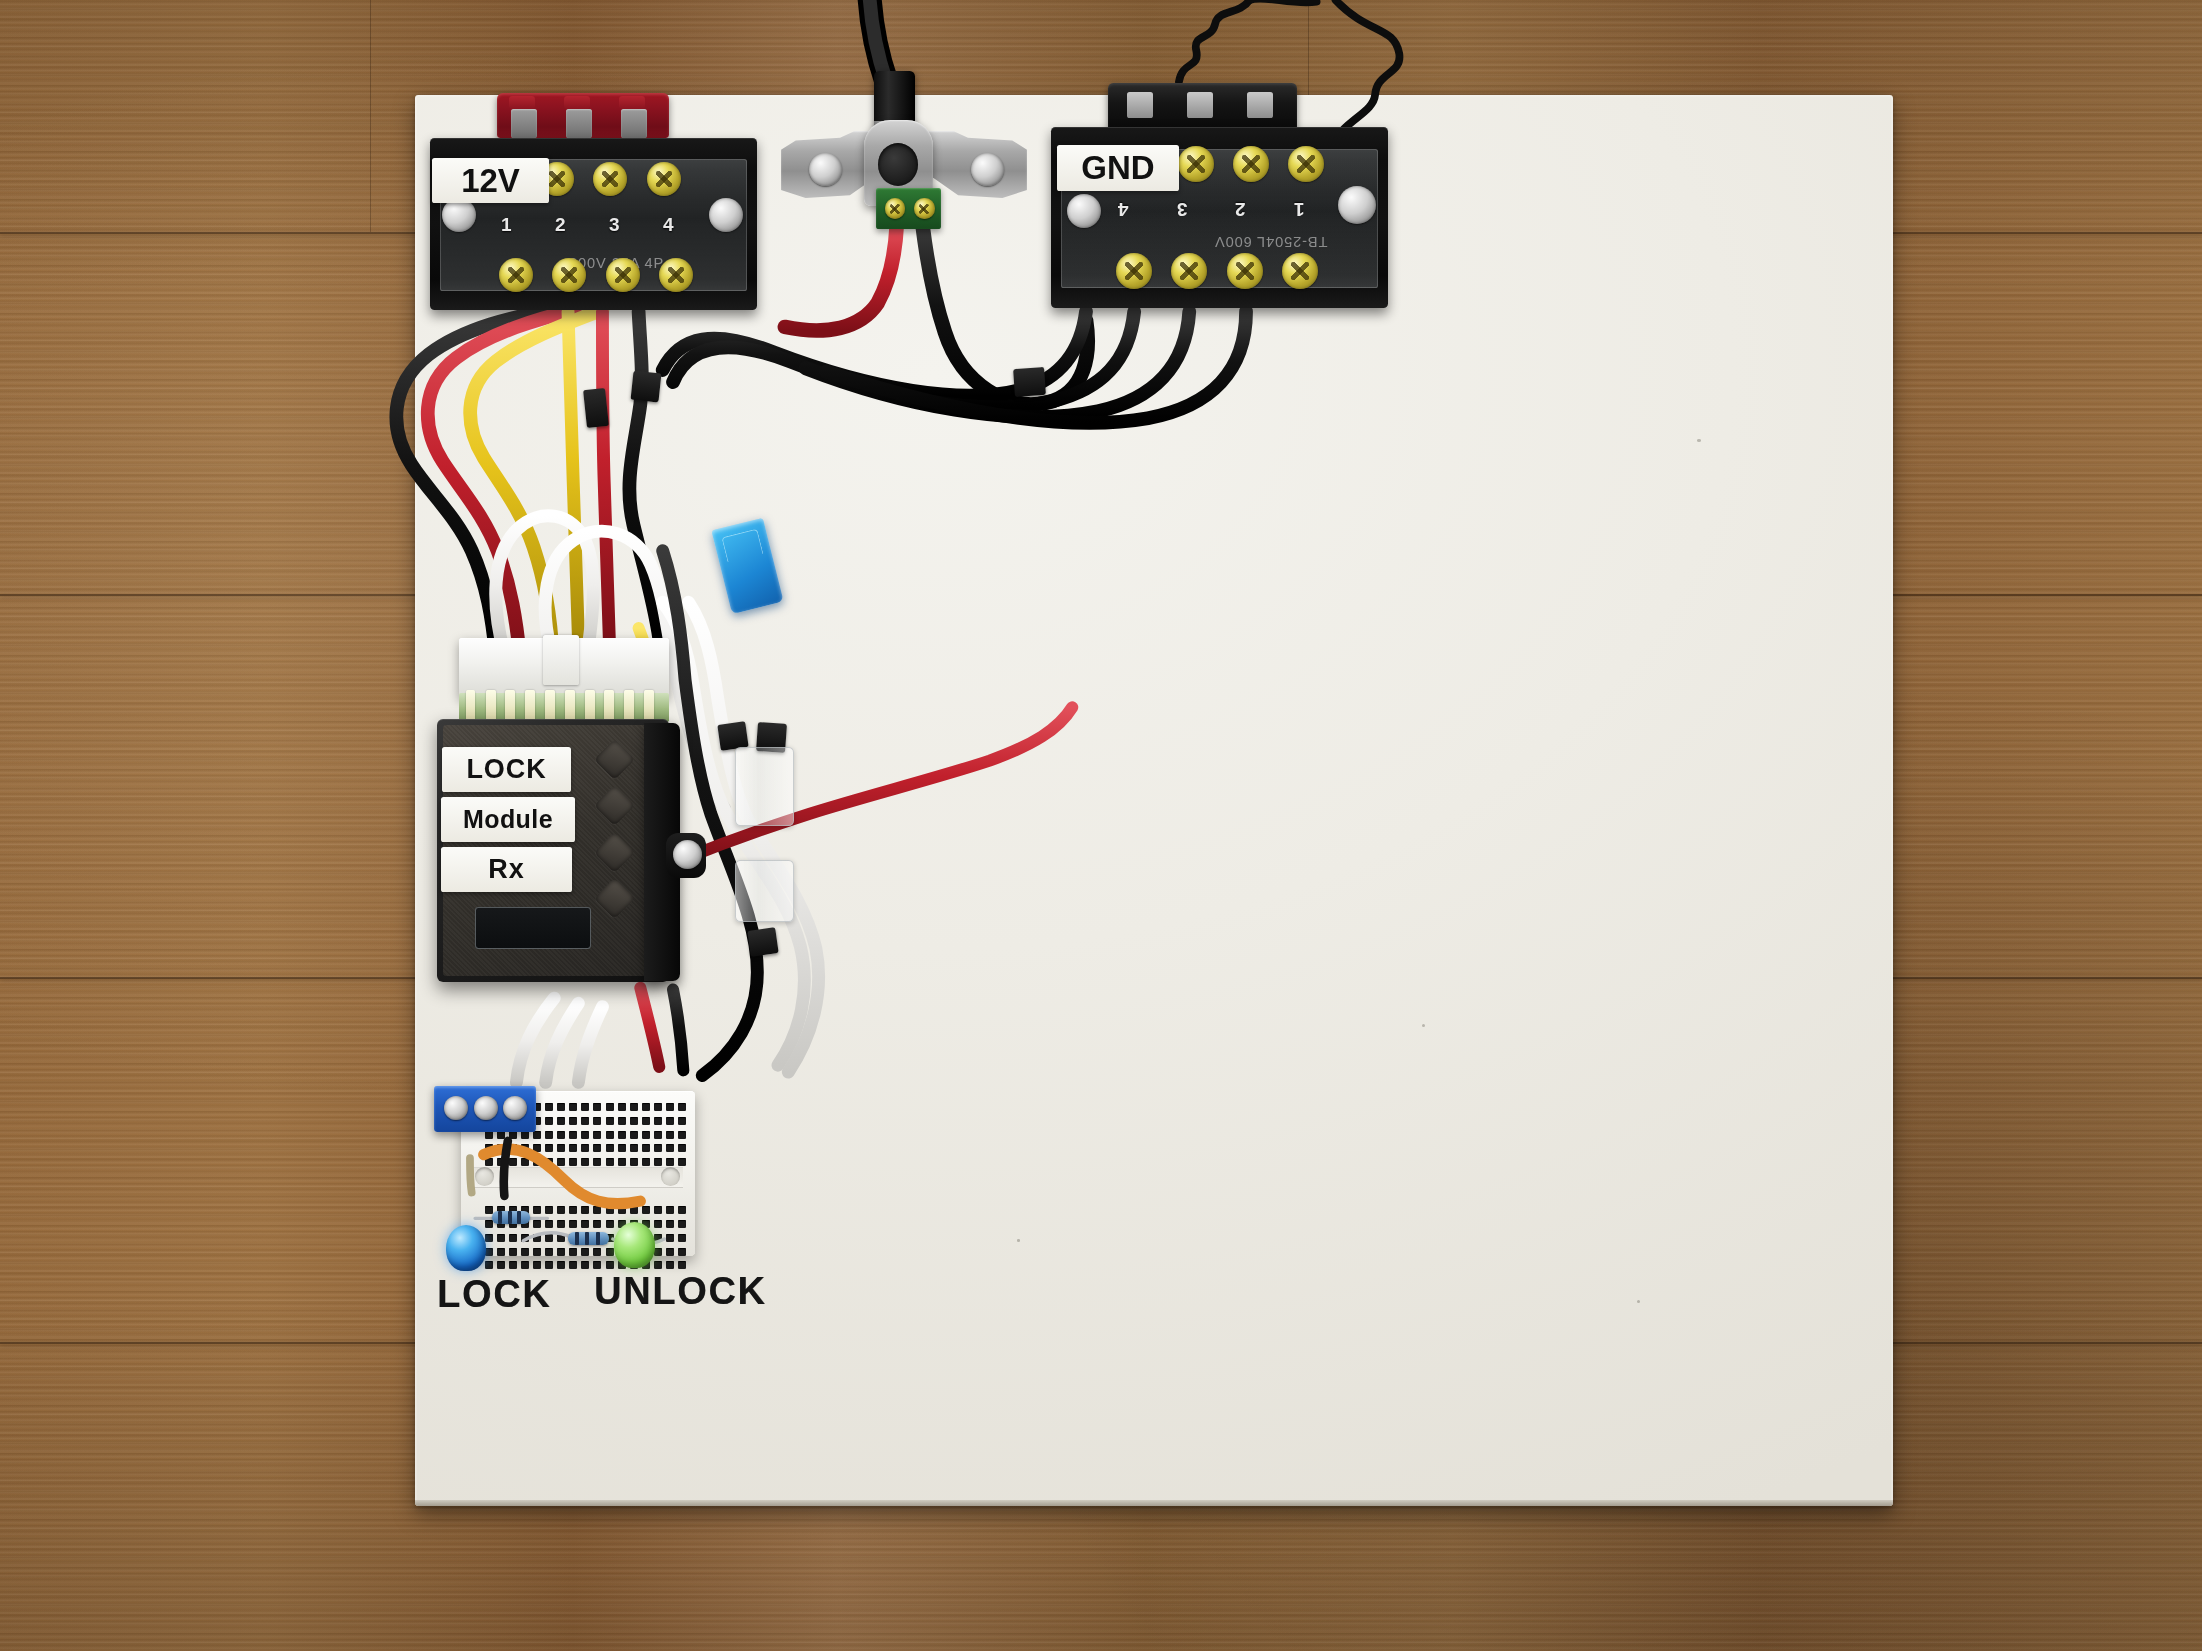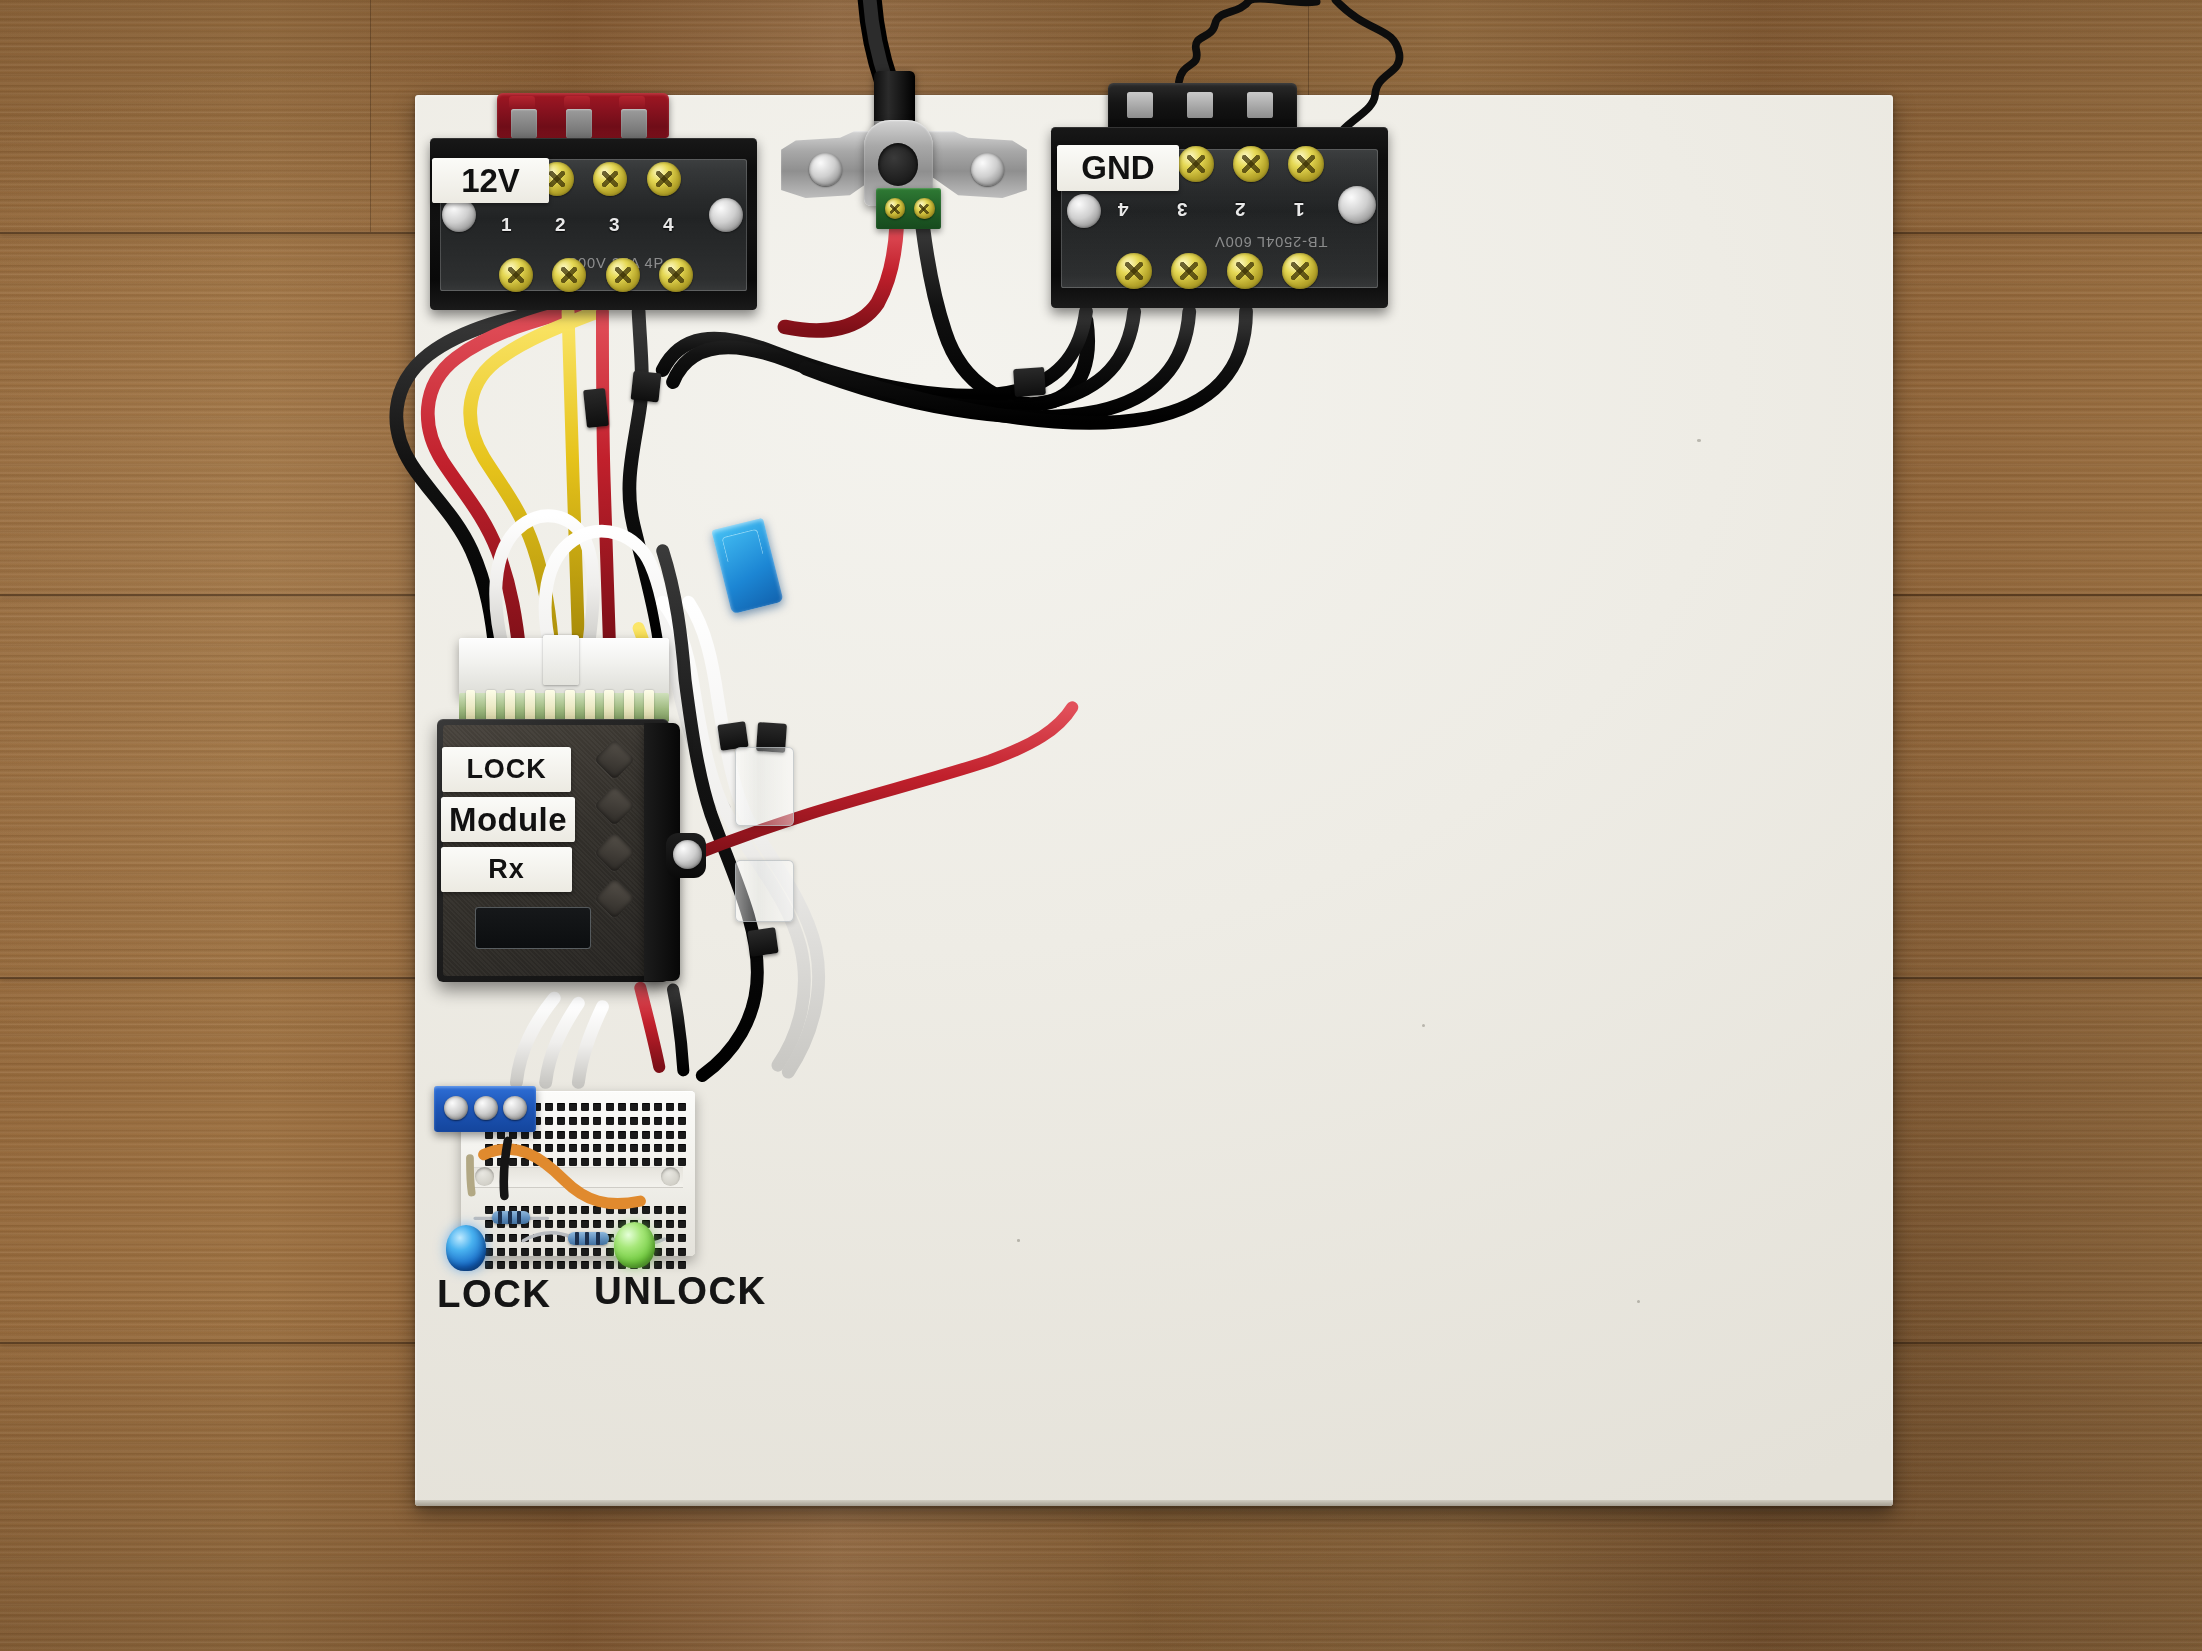--- a/index.html
+++ b/index.html
@@ -529,21 +529,21 @@
 
   <div style="position:absolute;left:644px;top:723px;width:36px;height:258px;
               background:linear-gradient(90deg,#1c1c1c,#070707);border-radius:0 6.9px 6.9px 0;
               box-shadow:0 5.2px 12px rgba(0,0,0,.45)"></div>
 
   <div style="position:absolute;left:666px;top:833px;width:40px;height:45px;border-radius:12px;
               background:linear-gradient(180deg,#1e1e1e,#0a0a0a)"></div>
   <div class="screw-steel" style="left:673px;top:840px;width:29px;height:29px"></div>
 
   <div class="tape" style="left:442px;top:747px;width:129px;height:45px;font-size:27px;letter-spacing:0.9px;">LOCK</div>
-  <div class="tape" style="left:441px;top:797px;width:134px;height:45px;font-size:33px;letter-spacing:0.4px;">Module</div>
+  <div class="tape" style="left:441px;top:797px;width:134px;height:45px;font-size:25px;letter-spacing:0.4px;">Module</div>
   <div class="tape" style="left:441px;top:847px;width:131px;height:45px;font-size:27px;letter-spacing:0.9px;">Rx</div>
 
   <div class="bb" style="left:461px;top:1091px;width:234px;height:165px">
     <div class="bb-channel" style="top:76px;height:19px"></div>
     <div class="bb-mount" style="left:13.8px;top:76px"></div>
     <div class="bb-mount" style="left:200px;top:76px"></div>
     <div id="bb-holes">
         <div class="bb-hole" style="left: 24px; top: 12px;"></div>
         <div class="bb-hole" style="left: 36px; top: 12px;"></div>
         <div class="bb-hole" style="left: 48px; top: 12px;"></div>

